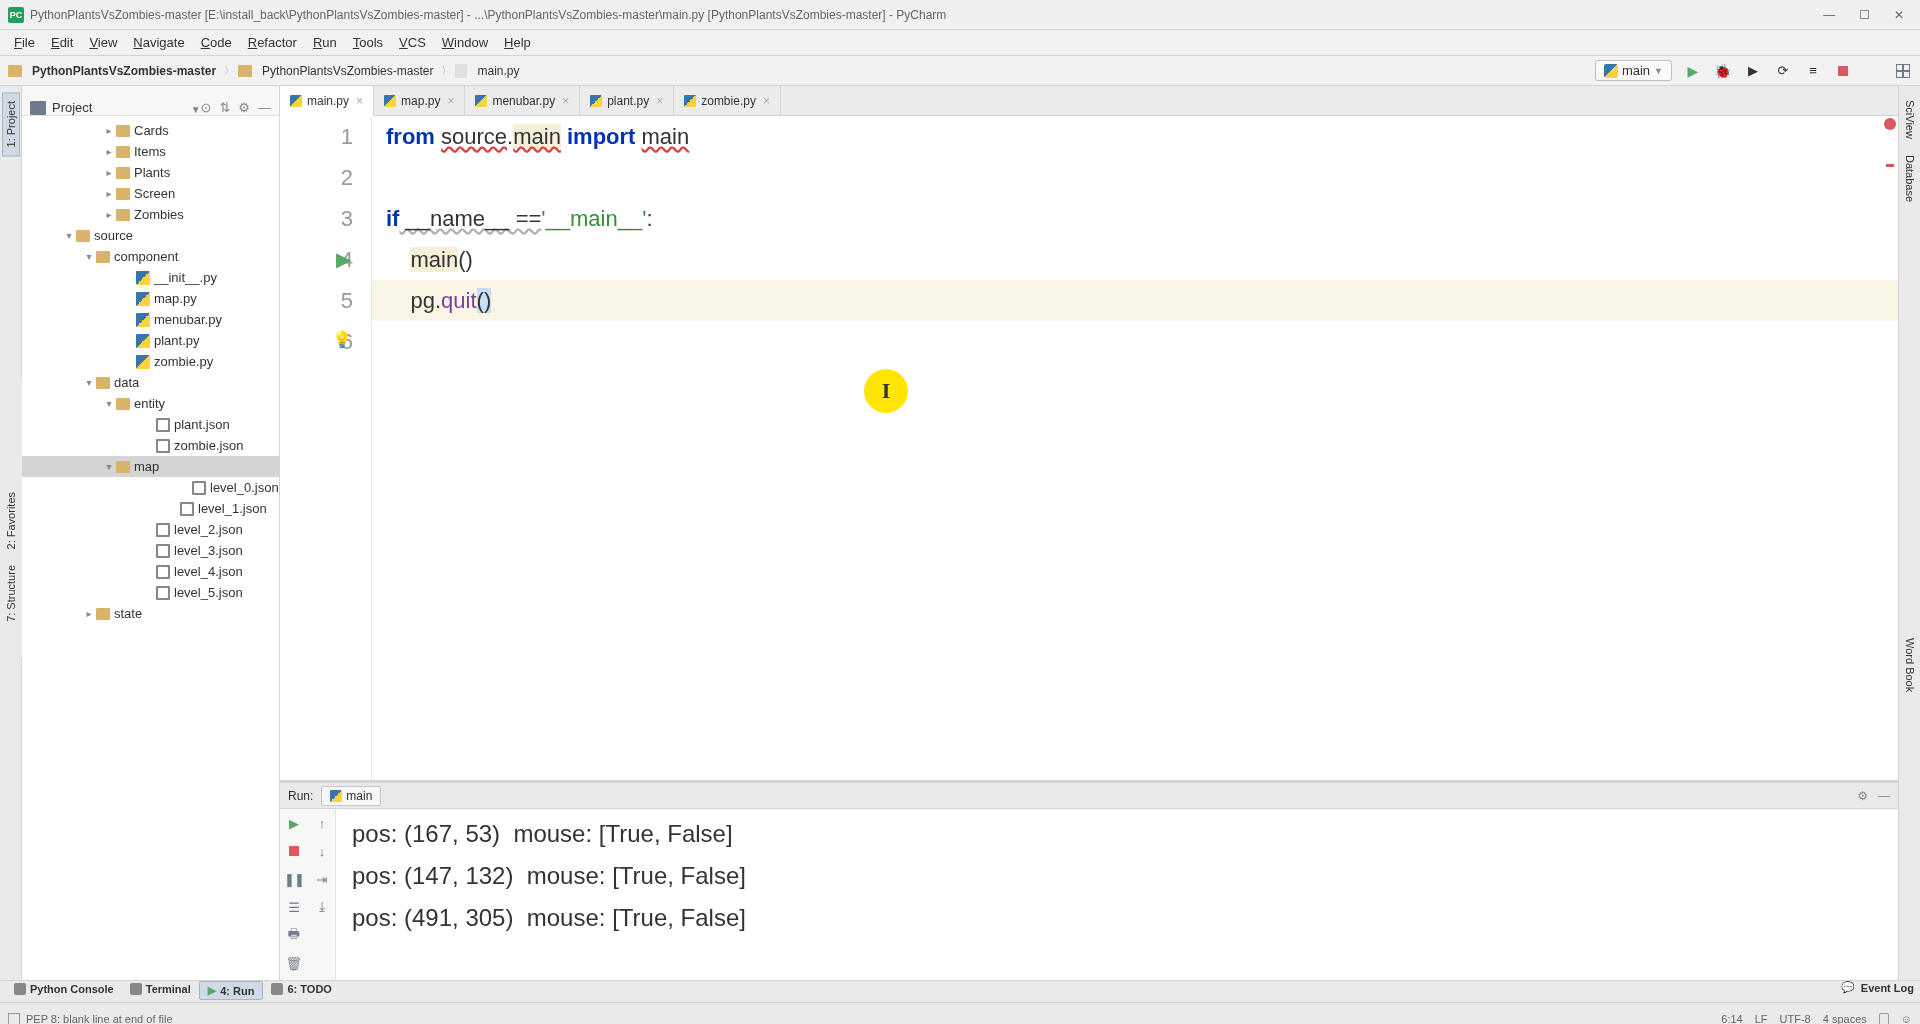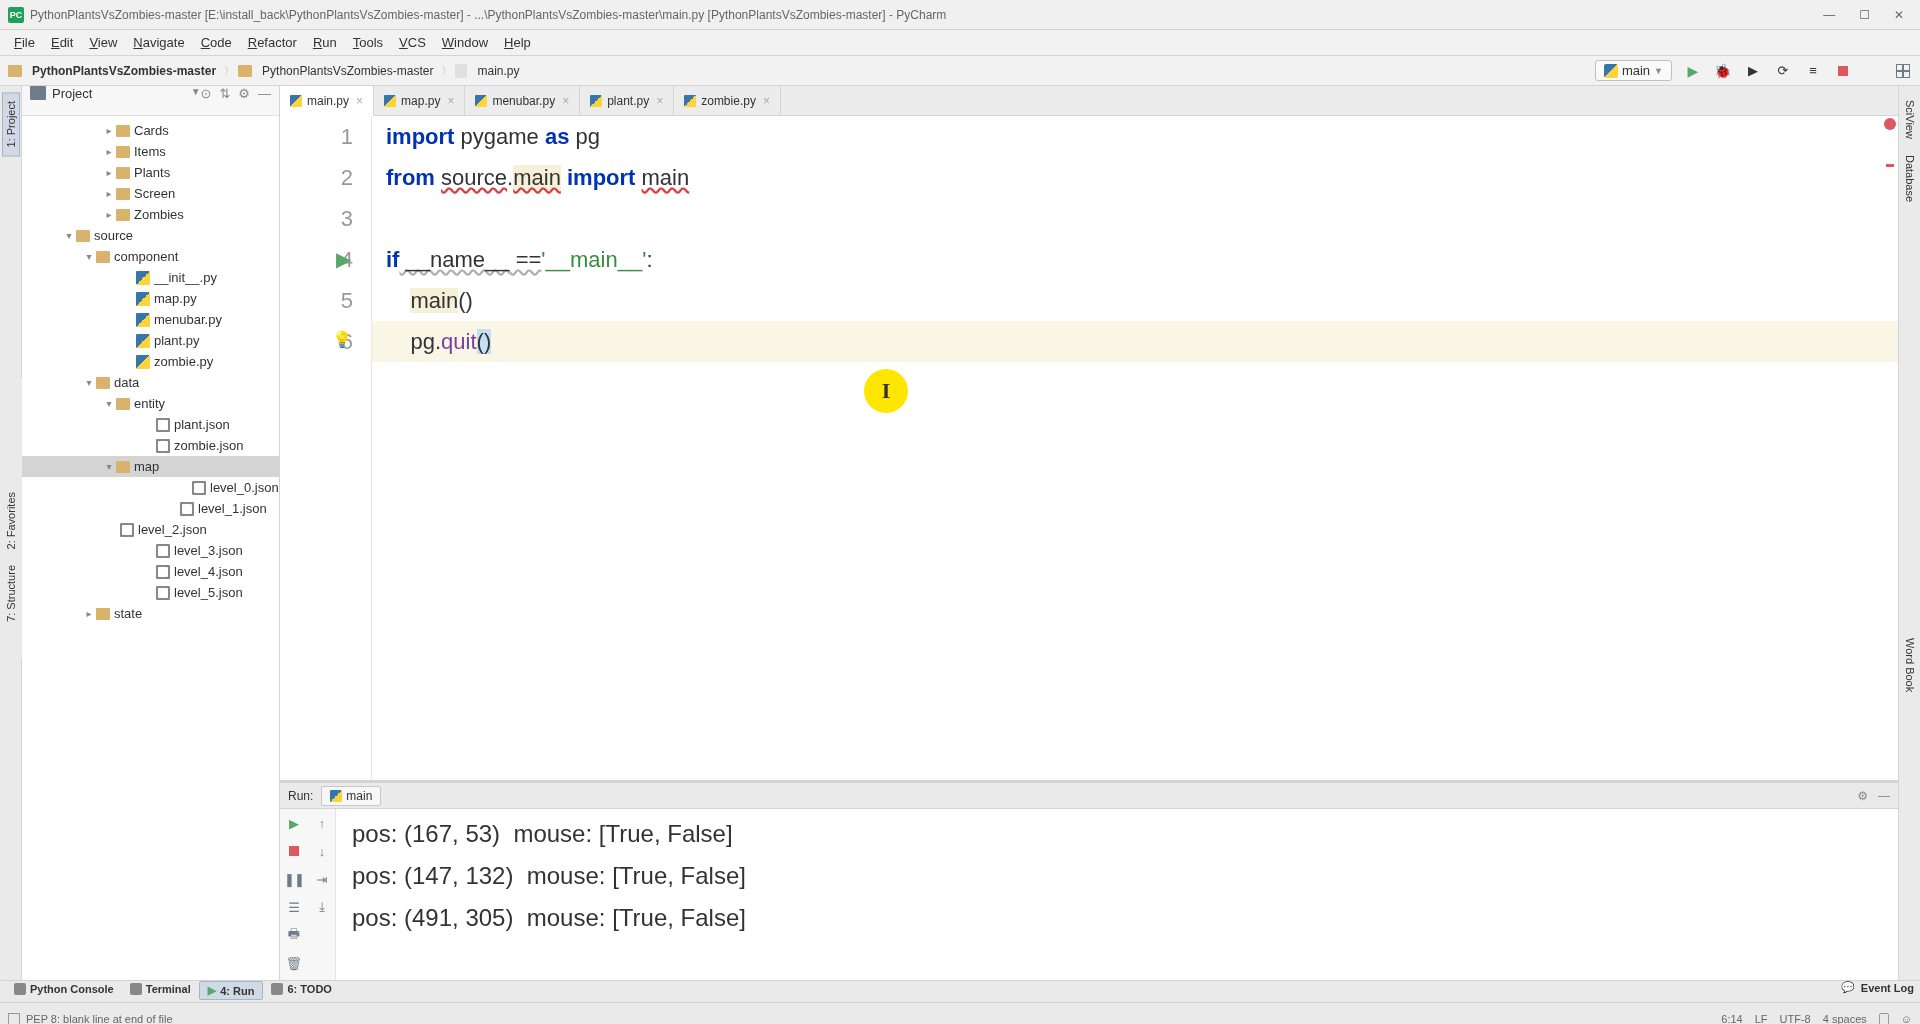--- a/index.html
+++ b/index.html
@@ -39,21 +39,21 @@
 .main-layout { display: flex; height: calc(100% - 30px - 26px - 30px - 22px - 22px); }
 .left-stripe { width: 22px; background: #eaeaea; border-right: 1px solid #d4d4d4; display: flex; flex-direction: column; align-items: center; padding-top: 6px; }
 .left-stripe .vtab { writing-mode: vertical-rl; transform: rotate(180deg); padding: 8px 2px; font-size: 11px; border: 1px solid transparent; margin-bottom: 2px; cursor: default; }
 .left-stripe .vtab.active { background: #d0dae6; border-color: #a8b4c2; }
 
 .right-stripe { width: 22px; background: #eaeaea; border-left: 1px solid #d4d4d4; display: flex; flex-direction: column; align-items: center; padding-top: 6px; }
 .right-stripe .vtab { writing-mode: vertical-rl; padding: 8px 2px; font-size: 11px; cursor: default; }
 
 
 .project-panel { width: 258px; background: #fff; border-right: 1px solid #d4d4d4; display: flex; flex-direction: column; }
-.project-header { height: 30px; display: flex; align-items: flex-start; padding: 0 8px; border-bottom: 1px solid #e0e0e0; background: #f7f7f7; }
+.project-header { height: 30px; display: flex; align-items: flex-end; padding: 0 8px; border-bottom: 1px solid #e0e0e0; background: #f7f7f7; }
 .project-header .dir-icon { width: 16px; height: 14px; background: #6e7b8b; margin-right: 6px; border-radius: 1px; }
 .project-header .label { font-weight: normal; flex: 1; }
 .project-header .hchev { color: #888; margin-left: 4px; font-size: 10px; }
 .project-header .hicons { display: flex; gap: 8px; color: #888; font-size: 13px; }
 .tree { flex: 1; overflow: auto; padding: 4px 0; font-size: 13px; }
 .tree-item { display: flex; align-items: center; height: 21px; padding-left: 0; cursor: default; }
 .tree-item.selected { background: #d4d4d4; }
 .tree-item .expand { width: 14px; display: inline-flex; justify-content: center; color: #888; font-size: 10px; }
 .tree-item .folder { width: 14px; height: 12px; background: #d9b36c; margin-right: 4px; border-radius: 1px; }
 .tree-item .file-py { width: 14px; height: 14px; background: linear-gradient(135deg,#3776ab 50%,#ffd43b 50%); margin-right: 4px; border-radius: 1px; }
@@ -290,21 +290,21 @@
         <div class="tree-item" style="padding-left: 120px; margin-left: 36px;">
           <span class="expand"></span>
           <span class="file-json"></span>
           <span>level_0.json</span>
         </div>
         <div class="tree-item" style="padding-left: 120px; margin-left: 24px;">
           <span class="expand"></span>
           <span class="file-json"></span>
           <span>level_1.json</span>
         </div>
-        <div class="tree-item" style="padding-left: 84px;">
+        <div class="tree-item" style="padding-left: 120px;">
           <span class="expand"></span>
           <span class="file-json"></span>
           <span>level_2.json</span>
         </div>
         <div class="tree-item" style="padding-left: 120px;">
           <span class="expand"></span>
           <span class="file-json"></span>
           <span>level_3.json</span>
         </div>
         <div class="tree-item" style="padding-left: 120px;">
@@ -358,21 +358,20 @@
         <div class="ln">1</div>
           <div class="ln">2</div>
           <div class="ln">3</div>
           <div class="ln">4</div>
           <div class="ln">5</div>
           <div class="ln">6</div>
         <span class="run-gutter">▶</span>
         <span class="bulb">💡</span>
       </div>
       <div class="code">
-        <div class="line"><span class="kw">import</span><span> pygame </span><span class="kw">as</span><span> pg</span></div>
         <div class="line"><span class="kw">from</span><span> </span><span class="err">source</span><span>.</span><span class="err hl-box">main</span><span class="kw"> import </span><span class="err">main</span></div>
         <div class="line"></div>
         <div class="line"><span class="kw">if</span><span class="hint"> __name__</span><span class="hint"> ==</span><span class="str">'</span><span class="str">__main__</span><span class="str">'</span><span>:</span></div>
         <div class="line"><span>    </span><span class="hl-box">main</span><span>()</span></div>
         <div class="line line6"><span>    </span><span>pg</span><span>.</span><span class="fn">quit</span><span class="paren-match">(</span><span class="paren-match">)</span></div>
         <div class="cursor-highlight">I</div>
       </div>
       <div class="editor-err-stripe">
         <div class="err-dot"></div>
         <div class="warn-mark"></div>

